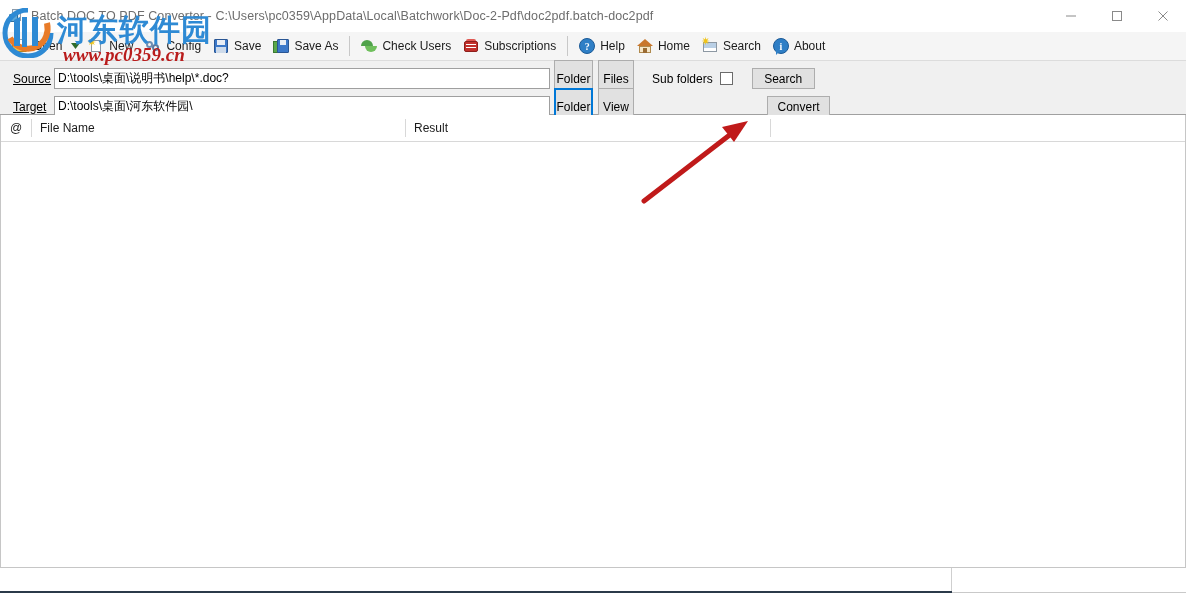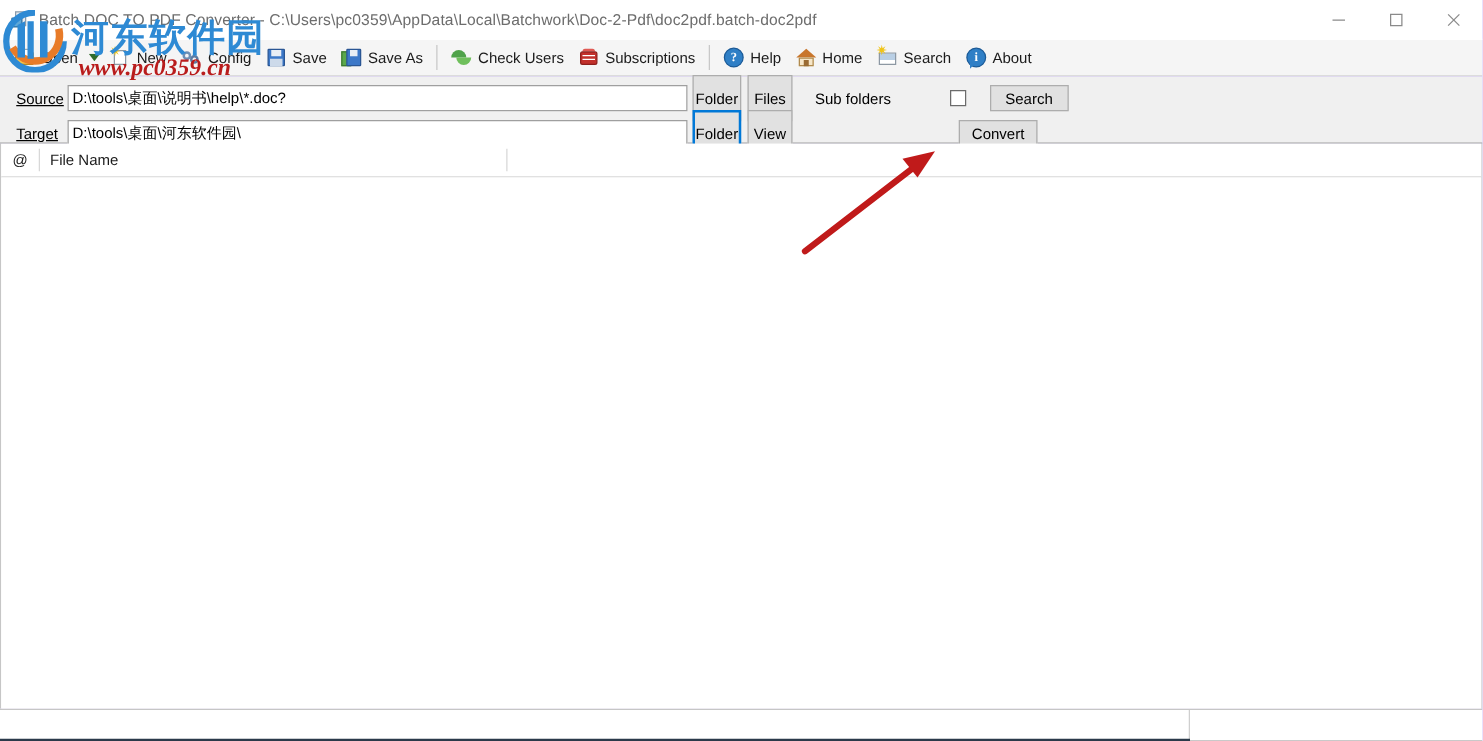--- a/index.html
+++ b/index.html
@@ -214,21 +214,20 @@
     border: 2px solid #0078d7;
   }
   .btn-folder { width: 39px; margin-left: 4px; }
   .btn-files  { width: 36px; margin-left: 5px; }
   .btn-view   { width: 36px; margin-left: 5px; }
   .subfolders-wrap {
     display: flex; align-items: center;
     margin-left: 18px;
     font-size: 12px;
     flex: 0 0 auto;
-    gap: 40px;
   }
   .cbx {
     width: 13px; height: 13px;
     background: #fff;
     border: 1px solid #6b6b6b;
     box-sizing: border-box;
     margin-left: 7px;
     flex: 0 0 auto;
   }
   .btn-action {
@@ -525,20 +524,21 @@
       <button class="btn btn-folder focused">Folder</button>
       <button class="btn btn-view">View</button>
       <button class="btn btn-action btn-convert-pos">Convert</button>
     </div>
   </div>
 
   <div id="list-area">
     <div id="list-header">
       <div class="col col-at">@</div>
       <div class="col col-name">File Name</div>
+      <div class="col col-res">Result</div>
     </div>
     <div id="list-body"></div>
   </div>
 
   <div id="statusbar">
     <div class="sb-cell sb-left"></div>
     <div class="sb-cell sb-right"></div>
     <div id="bottom-accent"></div>
     <div id="bottom-accent-2"></div>
   </div>

